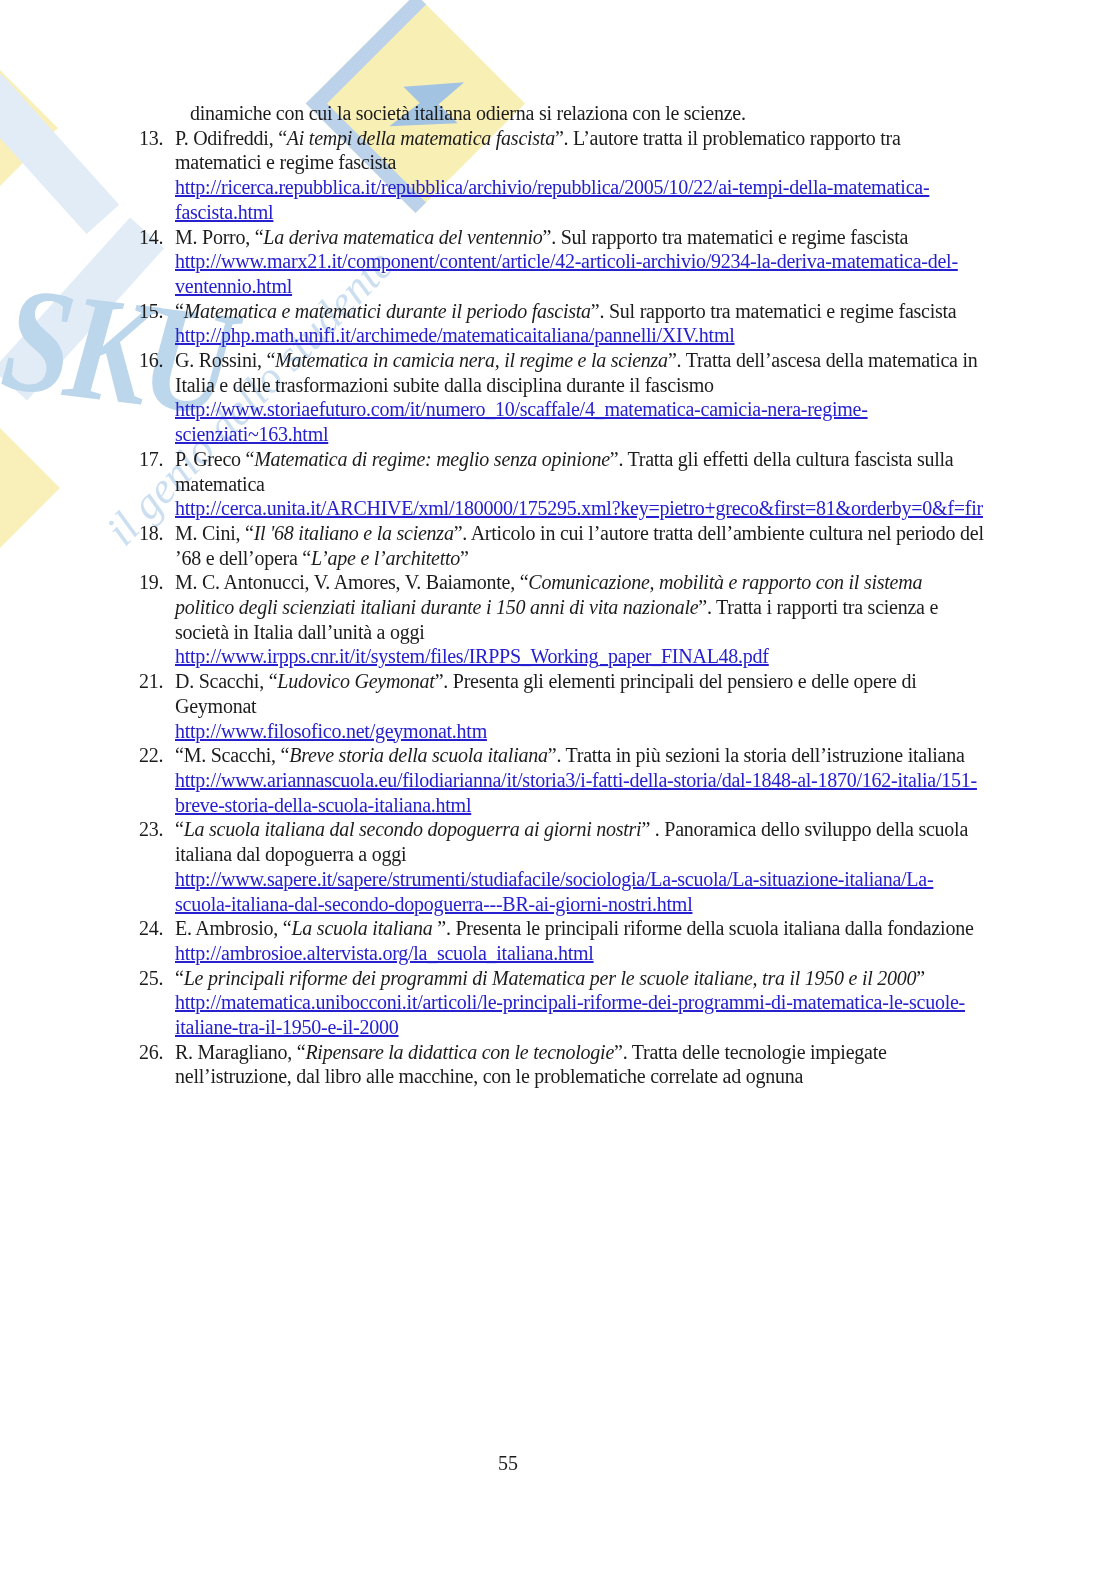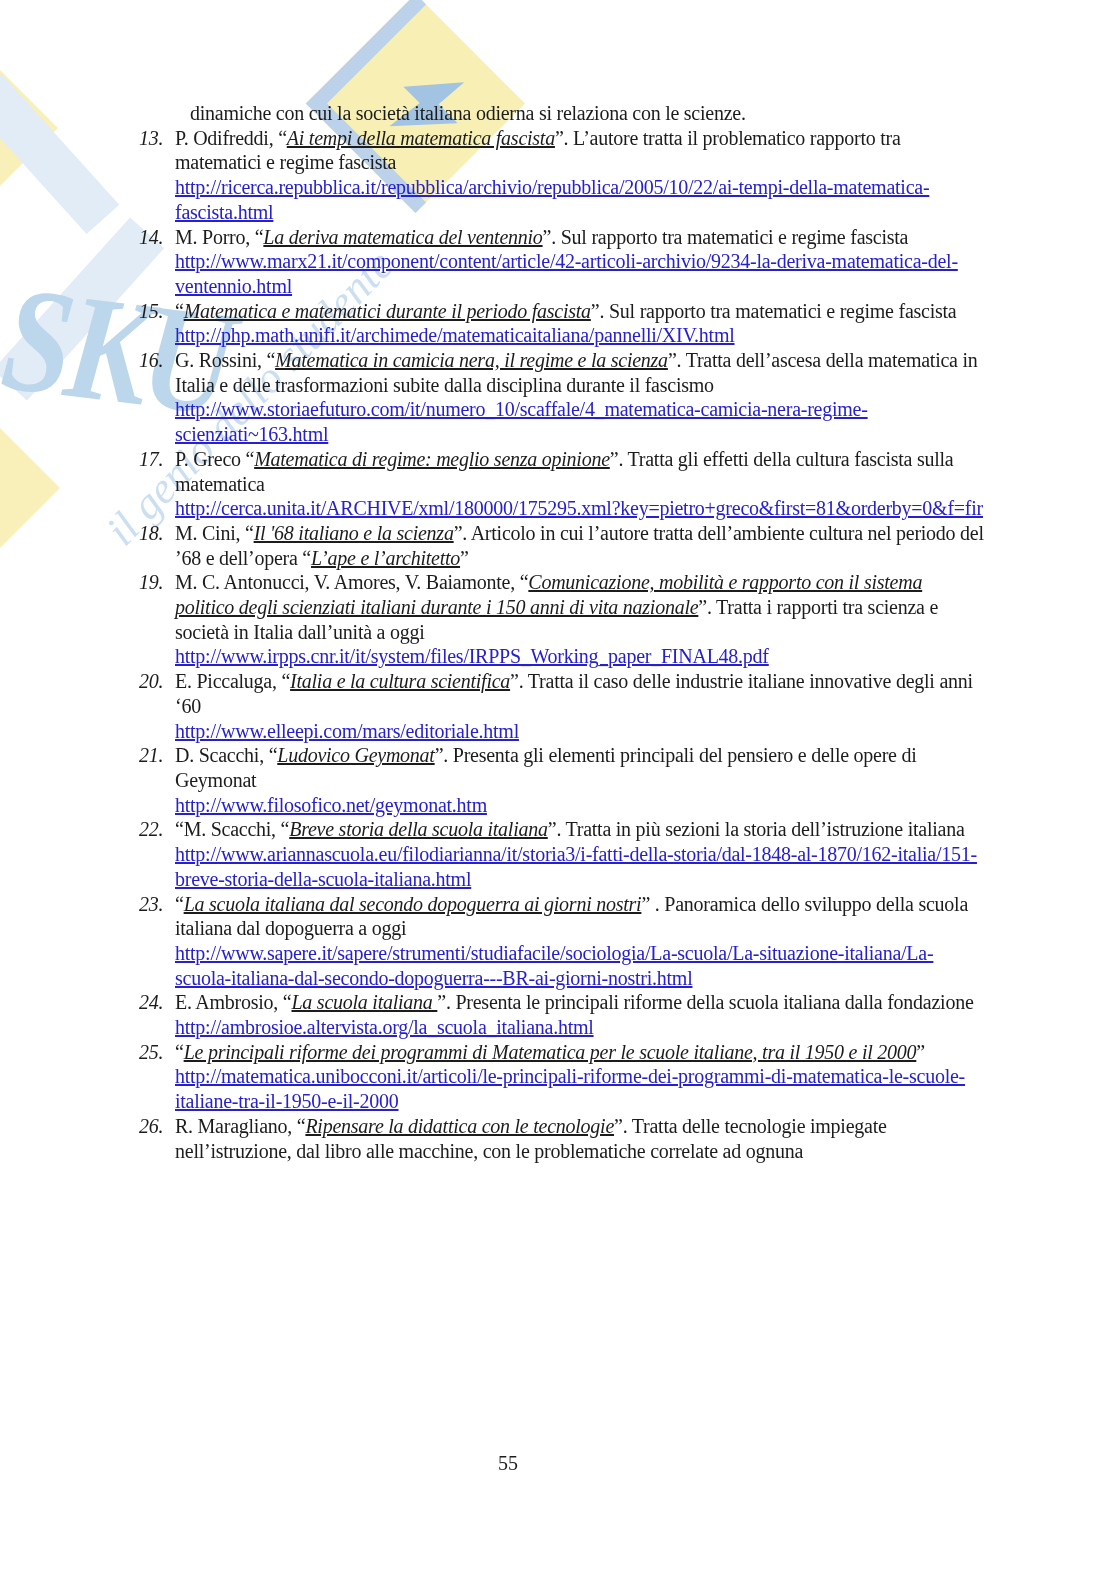--- a/index.html
+++ b/index.html
@@ -50,23 +50,23 @@
     transform: rotate(-46deg); transform-origin: 0 0;
   }
 
   
   .content {
     position: absolute; left: 139px; top: 101px; width: 845px; z-index: 1;
     font-size: 20px; line-height: 24.7px; letter-spacing: -0.25px;
   }
   .intro { margin-left: 51px; }
   .ref { display: flex; align-items: flex-start; }
-  .ref-num { flex: 0 0 36px; width: 36px; font-style: italic; }
+  .ref-num { flex: 0 0 36px; width: 36px; }
   .ref-body { flex: 1 1 auto; min-width: 0; overflow-wrap: anywhere; }
-  .it { font-style: italic; text-decoration: underline; }
+  .it { font-style: italic; }
   .ref-link {
     color: var(--link-blue, #2620cf);
     text-decoration: underline;
     cursor: pointer;
     overflow-wrap: anywhere;
   }
   .page-number {
     position: absolute; left: 0; top: 1452px; width: 1016px;
     text-align: center; font-size: 20px; z-index: 1;
   }
@@ -111,24 +111,20 @@
       </div>
       <div class="ref">
         <span class="ref-num">18.</span>
         <div class="ref-body"><span>M. Cini, “</span><span class="it">Il '68 italiano e la scienza</span><span>”. Articolo in cui l’autore tratta dell’ambiente cultura nel periodo del ’68 e dell’opera “</span><span class="it">L’ape e l’architetto</span><span>”</span><br></div>
       </div>
       <div class="ref">
         <span class="ref-num">19.</span>
         <div class="ref-body"><span>M. C. Antonucci, V. Amores, V. Baiamonte, “</span><span class="it">Comunicazione, mobilità e rapporto con il sistema politico degli scienziati italiani durante i 150 anni di vita nazionale</span><span>”. Tratta i rapporti tra scienza e società in Italia dall’unità a oggi</span><br><a class="ref-link">http://www.irpps.cnr.it/it/system/files/IRPPS_Working_paper_FINAL48.pdf</a></div>
       </div>
       <div class="ref">
-        <span class="ref-num">20.</span>
-        <div class="ref-body"><span>E. Piccaluga, “</span><span class="it">Italia e la cultura scientifica</span><span>”. Tratta il caso delle industrie italiane innovative degli anni ‘60</span><br><a class="ref-link">http://www.elleepi.com/mars/editoriale.html</a></div>
-      </div>
-      <div class="ref">
         <span class="ref-num">21.</span>
         <div class="ref-body"><span>D. Scacchi, “</span><span class="it">Ludovico Geymonat</span><span>”. Presenta gli elementi principali del pensiero e delle opere di Geymonat</span><br><a class="ref-link">http://www.filosofico.net/geymonat.htm</a></div>
       </div>
       <div class="ref">
         <span class="ref-num">22.</span>
         <div class="ref-body"><span>“M. Scacchi, “</span><span class="it">Breve storia della scuola italiana</span><span>”. Tratta in più sezioni la storia dell’istruzione italiana</span><br><a class="ref-link">http://www.ariannascuola.eu/filodiarianna/it/storia3/i-fatti-della-storia/dal-1848-al-1870/162-italia/151-breve-storia-della-scuola-italiana.html</a></div>
       </div>
       <div class="ref">
         <span class="ref-num">23.</span>
         <div class="ref-body"><span>“</span><span class="it">La scuola italiana dal secondo dopoguerra ai giorni nostri</span><span>” . Panoramica dello sviluppo della scuola italiana dal dopoguerra a oggi</span><br><a class="ref-link">http://www.sapere.it/sapere/strumenti/studiafacile/sociologia/La-scuola/La-situazione-italiana/La-scuola-italiana-dal-secondo-dopoguerra---BR-ai-giorni-nostri.html</a></div>

